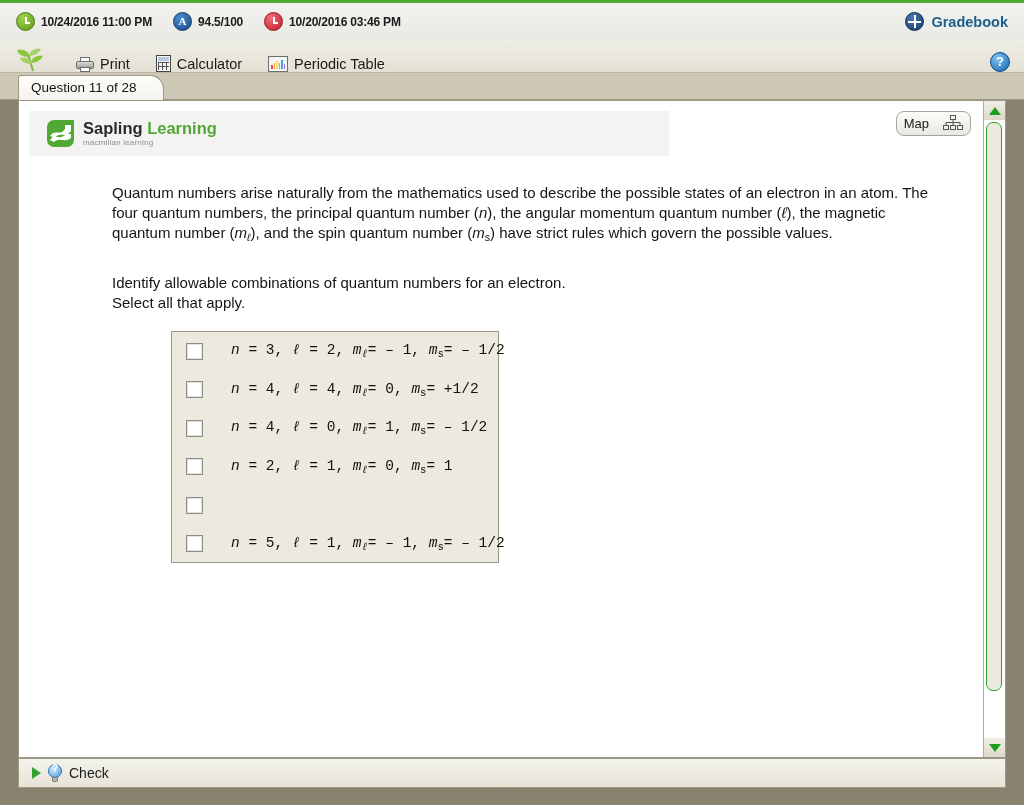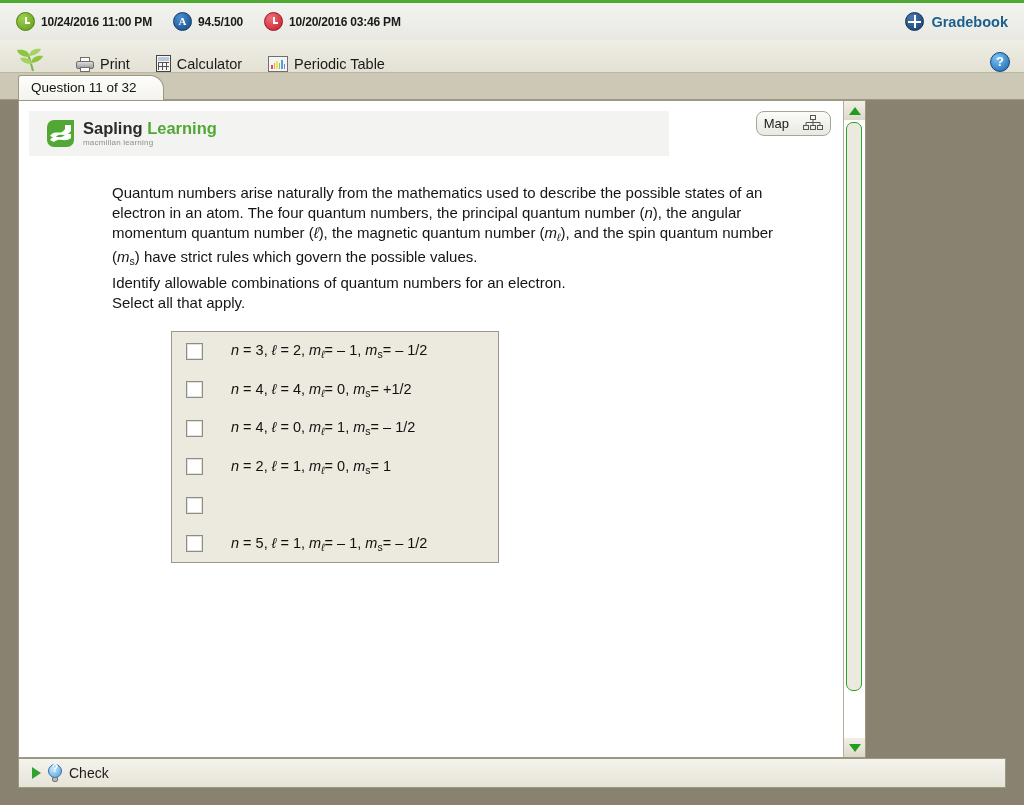--- a/index.html
+++ b/index.html
@@ -148,21 +148,21 @@
     background: linear-gradient(to bottom,#fdfdfb,#f4f3ee);
     border: 1px solid #9d9883; border-bottom: none;
     border-radius: 3px 14px 0 0;
     font-size: 13.5px; color: #131313; line-height: 24px;
     cursor: pointer;
   }
 
   
   .panel {
     position: absolute; left: 18px; top: 100px;
-    width: 848px; height: 658px;
+    width: 988px; height: 658px;
     background: #ffffff;
     border: 1px solid #9d9883;
   }
   .panel-inner { position: absolute; left: 0; top: 0; right: 22px; bottom: 0; overflow: hidden; }
 
   .brandbar {
     position: absolute; left: 10px; top: 10px;
     width: 640px; height: 45px;
     background: #f3f3f1;
     display: flex; align-items: center; padding-left: 18px;
@@ -206,21 +206,21 @@
   .opt-row {
     display: flex; align-items: center; height: 38.5px; padding-left: 14px;
   }
   .opt-box {
     width: 17px; height: 17px; background: #fff;
     border: 1px solid #8d8d86; flex: none; cursor: pointer;
     box-shadow: inset 0 0 0 1px #e2e2dc;
   }
   .opt-label {
     margin-left: 28px; font-size: 14.5px; color: #111;
-    font-family: Liberation Sans, sans-serif; white-space: nowrap;
+    font-family: Liberation Mono, monospace; white-space: nowrap;
   }
 
   
   .vscroll {
     position: absolute; right: 0; top: 0; width: 22px; bottom: 0;
     background: #e8e6da; border-left: 1px solid #b2af9f;
   }
   .sb-arrow {
     position: absolute; left: 0; width: 21px; height: 19px;
     background: linear-gradient(to bottom,#f1efe6,#ddd9c9);
@@ -379,21 +379,21 @@
           <i style="background:#4aa3dd;height:9px"></i>
           <i style="background:#a06fd0;height:5px"></i>
         </span>
       </span>
       <span>Periodic Table</span>
     </div>
     <div class="ico-help">?</div>
   </div>
 
   <div class="tabstrip">
-    <div class="tab">Question 11 of 32</div>
+    <div class="tab">Question 11 of 28</div>
   </div>
 
   <div class="panel">
     <div class="panel-inner">
 
       <div class="brandbar">
         <div class="brand-mark">
           <svg width="21" height="17" viewBox="0 0 21 17">
             <path d="M0 11 C5 3 10 12 15 4 L15 0 L21 0 L21 6 C15 14 10 6 5 13 Z" fill="#ffffff"></path>
             <path d="M0 15 C5 8 10 16 16 9 L21 9 L21 13 C15 18 10 12 4 17 Z" fill="#ffffff"></path>

